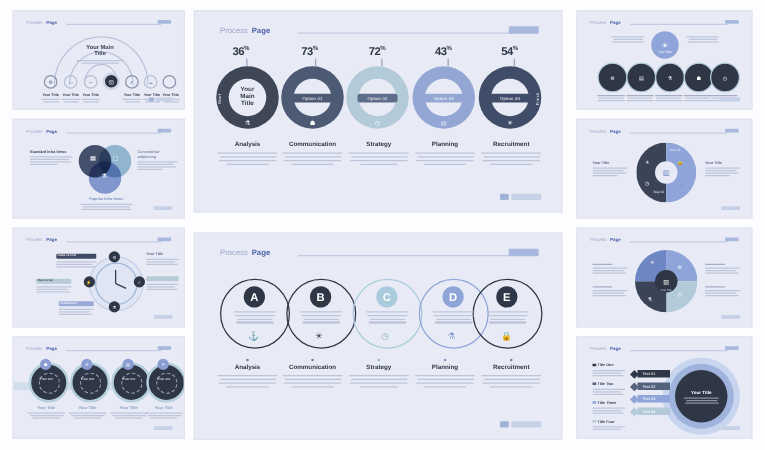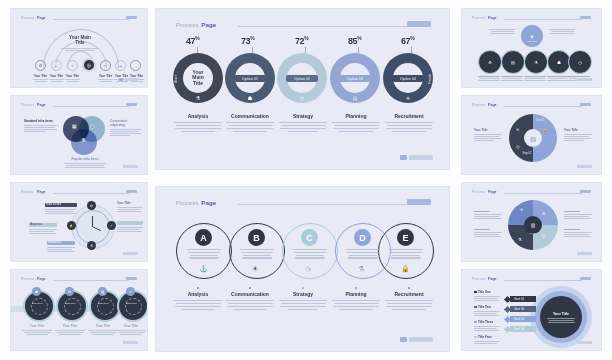--- a/index.html
+++ b/index.html
@@ -372,25 +372,25 @@
   </div>
 
   <div class="slide" id="big1">
     <div class="s-head" style="left:20px;top:12px;font-size:6.2px;">
       <span class="h-pre">Process</span>
       <span class="h-main">Page</span>
     </div>
     <div class="s-rule" style="left:82px;top:17px;width:172px;"></div>
     <div class="s-logo" style="right:18px;top:12px;width:24px;height:6px;border-radius:1px;"></div>
 
-    <div class="pct" style="left:30px;top:27px;font-size:9px;"><span>47</span><sup>%</sup></div>
+    <div class="pct" style="left:30px;top:27px;font-size:9px;"><span>36</span><sup>%</sup></div>
     <div class="pct" style="left:85px;top:27px;font-size:9px;"><span>73</span><sup>%</sup></div>
     <div class="pct" style="left:139px;top:27px;font-size:9px;"><span>72</span><sup>%</sup></div>
-    <div class="pct" style="left:192px;top:27px;font-size:9px;"><span>85</span><sup>%</sup></div>
-    <div class="pct" style="left:245px;top:27px;font-size:9px;"><span>67</span><sup>%</sup></div>
+    <div class="pct" style="left:192px;top:27px;font-size:9px;"><span>43</span><sup>%</sup></div>
+    <div class="pct" style="left:245px;top:27px;font-size:9px;"><span>54</span><sup>%</sup></div>
 
     <div class="tick" style="left:41px;top:38px;height:6px;"></div>
     <div class="tick" style="left:96px;top:38px;height:6px;"></div>
     <div class="tick" style="left:149px;top:38px;height:6px;"></div>
     <div class="tick" style="left:202px;top:38px;height:6px;"></div>
     <div class="tick" style="left:255px;top:38px;height:6px;"></div>
 
     <div class="ring" style="left:17px;top:44px;width:50px;height:50px;background:#3f4757;">
       <div class="hole" style="width:30px;height:30px;font-size:5px;font-weight:bold;color:#333c4e;">
         <div>

